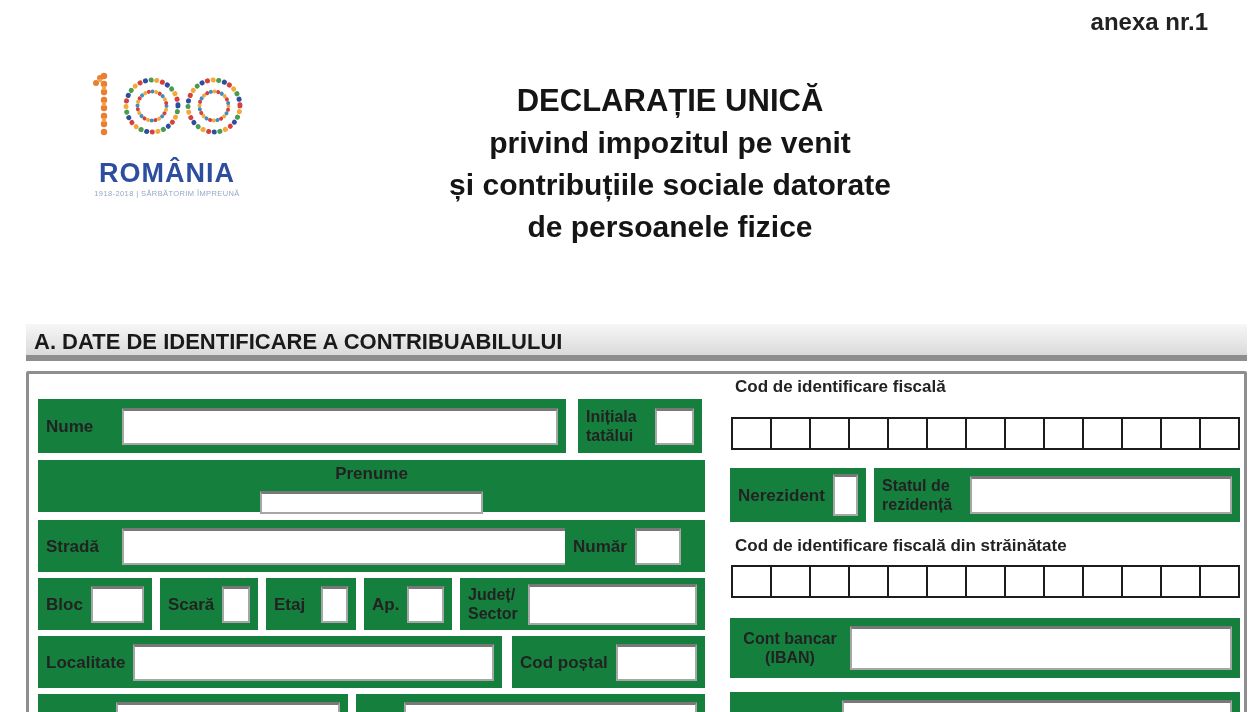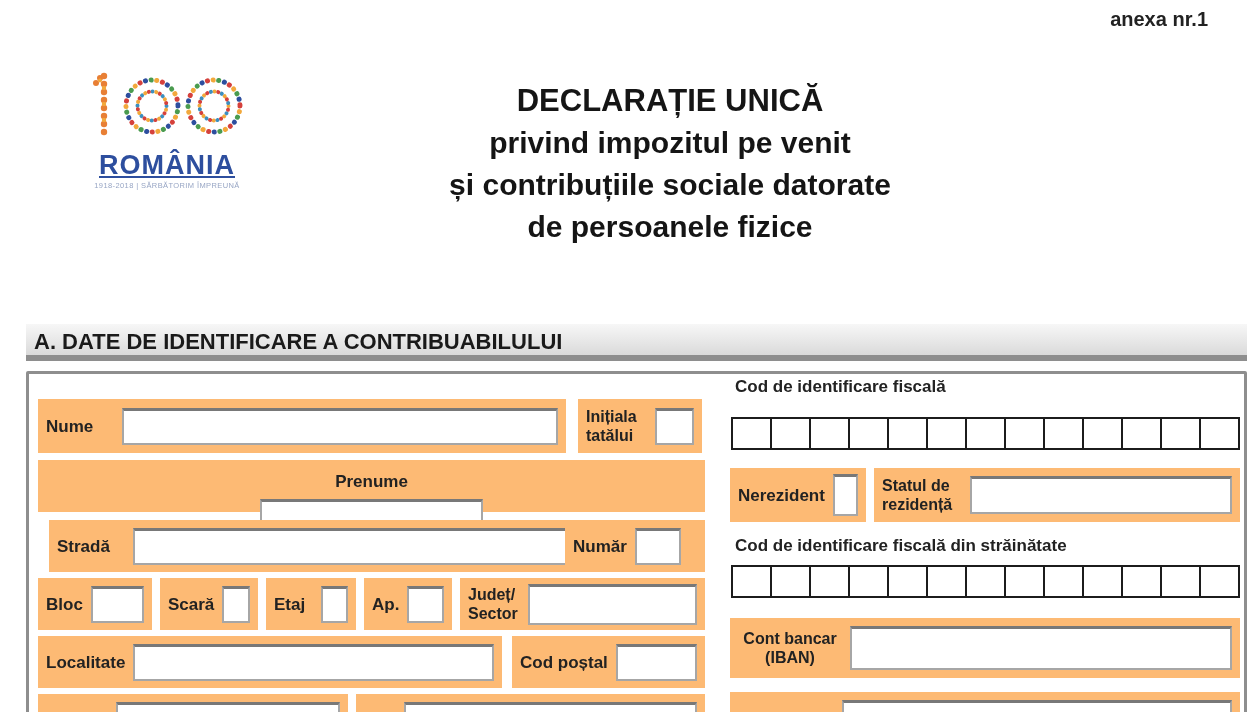--- a/index.html
+++ b/index.html
@@ -1,43 +1,43 @@
 <!DOCTYPE html>
 <html><head>
 <meta charset="utf-8">
 <style>
   html,body{margin:0;padding:0;background:#ffffff;}
   #page{position:relative;width:1260px;height:712px;background:#ffffff;overflow:hidden;
         font-family:"Liberation Sans",sans-serif;color:#1a1a1a;}
 
   
-  .annex{position:absolute;top:8px;right:52px;font-size:20px;font-weight:700;color:#222;}
+  .annex{position:absolute;top:8px;right:52px;font-size:24px;font-weight:700;color:#222;}
 
   
   .logo{position:absolute;left:88px;top:70px;width:158px;text-align:center;}
-  .logo .wordmark{margin-top:6px;font-size:27px;font-weight:700;color:#2d4e9e;letter-spacing:1px;line-height:26px;text-decoration:underline;}
+  .logo .wordmark{margin-top:14px;font-size:27px;font-weight:700;color:#2d4e9e;letter-spacing:1px;line-height:26px;}
   .logo .tagline{margin-top:3px;font-size:7.5px;color:#97a5c4;letter-spacing:0.4px;white-space:nowrap;}
 
   
   .title{position:absolute;left:330px;top:80px;width:680px;text-align:center;
          font-weight:700;font-size:30px;line-height:42px;color:#151515;}
   .title .l1{font-size:31px;}
 
   
   .section-bar{position:absolute;left:26px;top:324px;width:1221px;height:37px;box-sizing:border-box;
                background:linear-gradient(#f7f7f7,#dadada);border-bottom:6px solid #8e8e8e;
                font-size:22px;font-weight:700;color:#1a1a1a;line-height:36px;padding-left:8px;}
 
   
   .form-box{position:absolute;left:26px;top:371px;width:1215px;height:360px;
             border:3px solid #8e8e8e;border-radius:2px;background:#fff;}
 
   
-  .chip{position:absolute;background:#fdba74;display:flex;align-items:center;
-        padding:12px 8px;box-sizing:border-box;gap:8px;}
+  .chip{position:absolute;background:#15803d;display:flex;align-items:center;
+        padding:4px 8px;box-sizing:border-box;gap:8px;}
   .lbl{font-size:17px;font-weight:600;color:#222;line-height:19px;}
   .lbl.small{font-size:16px;}
   .inp{background:#fff;border:2px solid #a6a6a6;border-top:3px solid #787878;
        box-sizing:border-box;height:37px;font:16px "Liberation Sans",sans-serif;padding:0 6px;min-width:0;}
   .grow{flex:1;}
 
   
   .plain-label{position:absolute;font-size:17px;font-weight:600;color:#222;}
 
   
@@ -124,21 +124,21 @@
   <div class="chip" style="left:578px;top:399px;width:124px;height:54px;justify-content:center;">
     <span class="lbl small" style="width:62px;">Inițiala tatălui</span>
     <input class="inp" style="width: 40px;" value="">
   </div>
 
   <div class="chip" style="left:38px;top:460px;width:667px;height:52px;flex-direction:column;">
     <span class="lbl" style="min-width:70px;">Prenume</span>
     <input class="inp grow" value="" style="">
   </div>
 
-  <div class="chip" style="left:38px;top:520px;width:562px;height:52px;margin-left:11px;">
+  <div class="chip" style="left:38px;top:520px;width:562px;height:52px;">
     <span class="lbl" style="min-width:68px;">Stradă</span>
     <input class="inp grow" value="" style="">
   </div>
   <div class="chip" style="left:565px;top:520px;width:140px;height:52px;">
     <span class="lbl">Număr</span>
     <input class="inp" style="width: 46px;" value="">
   </div>
 
   <div class="chip" style="left:38px;top:578px;width:114px;height:52px;">
     <span class="lbl">Bloc</span>

